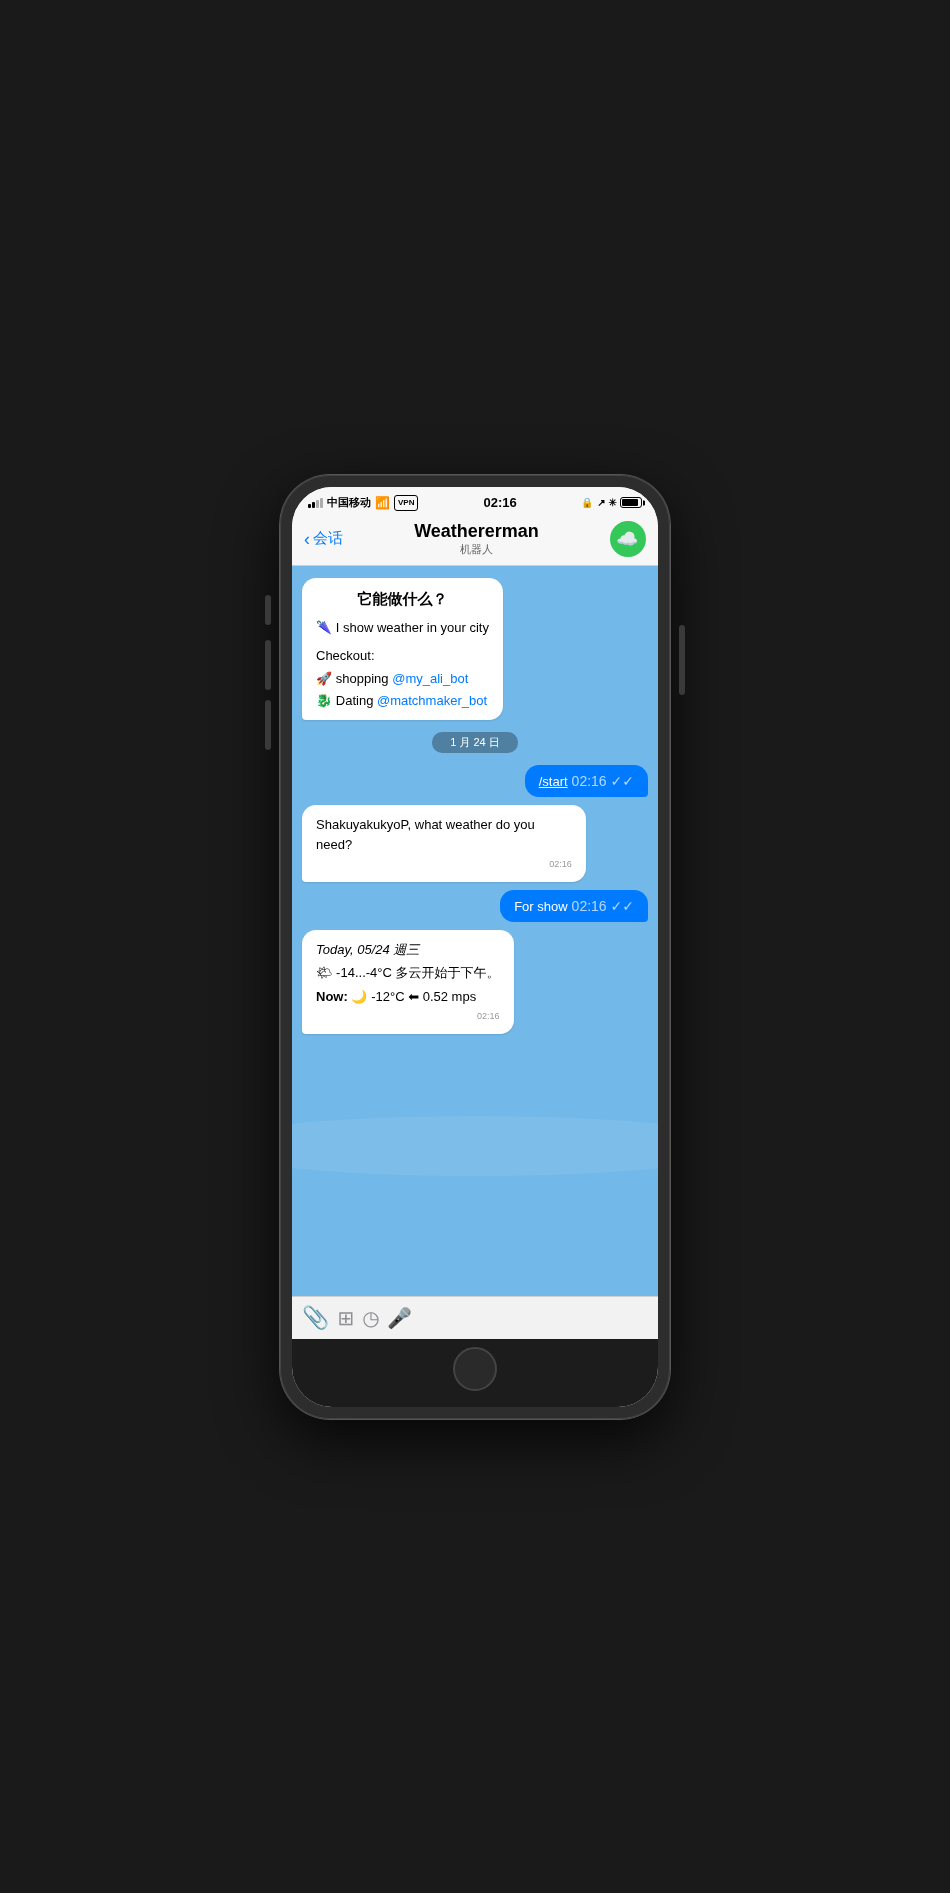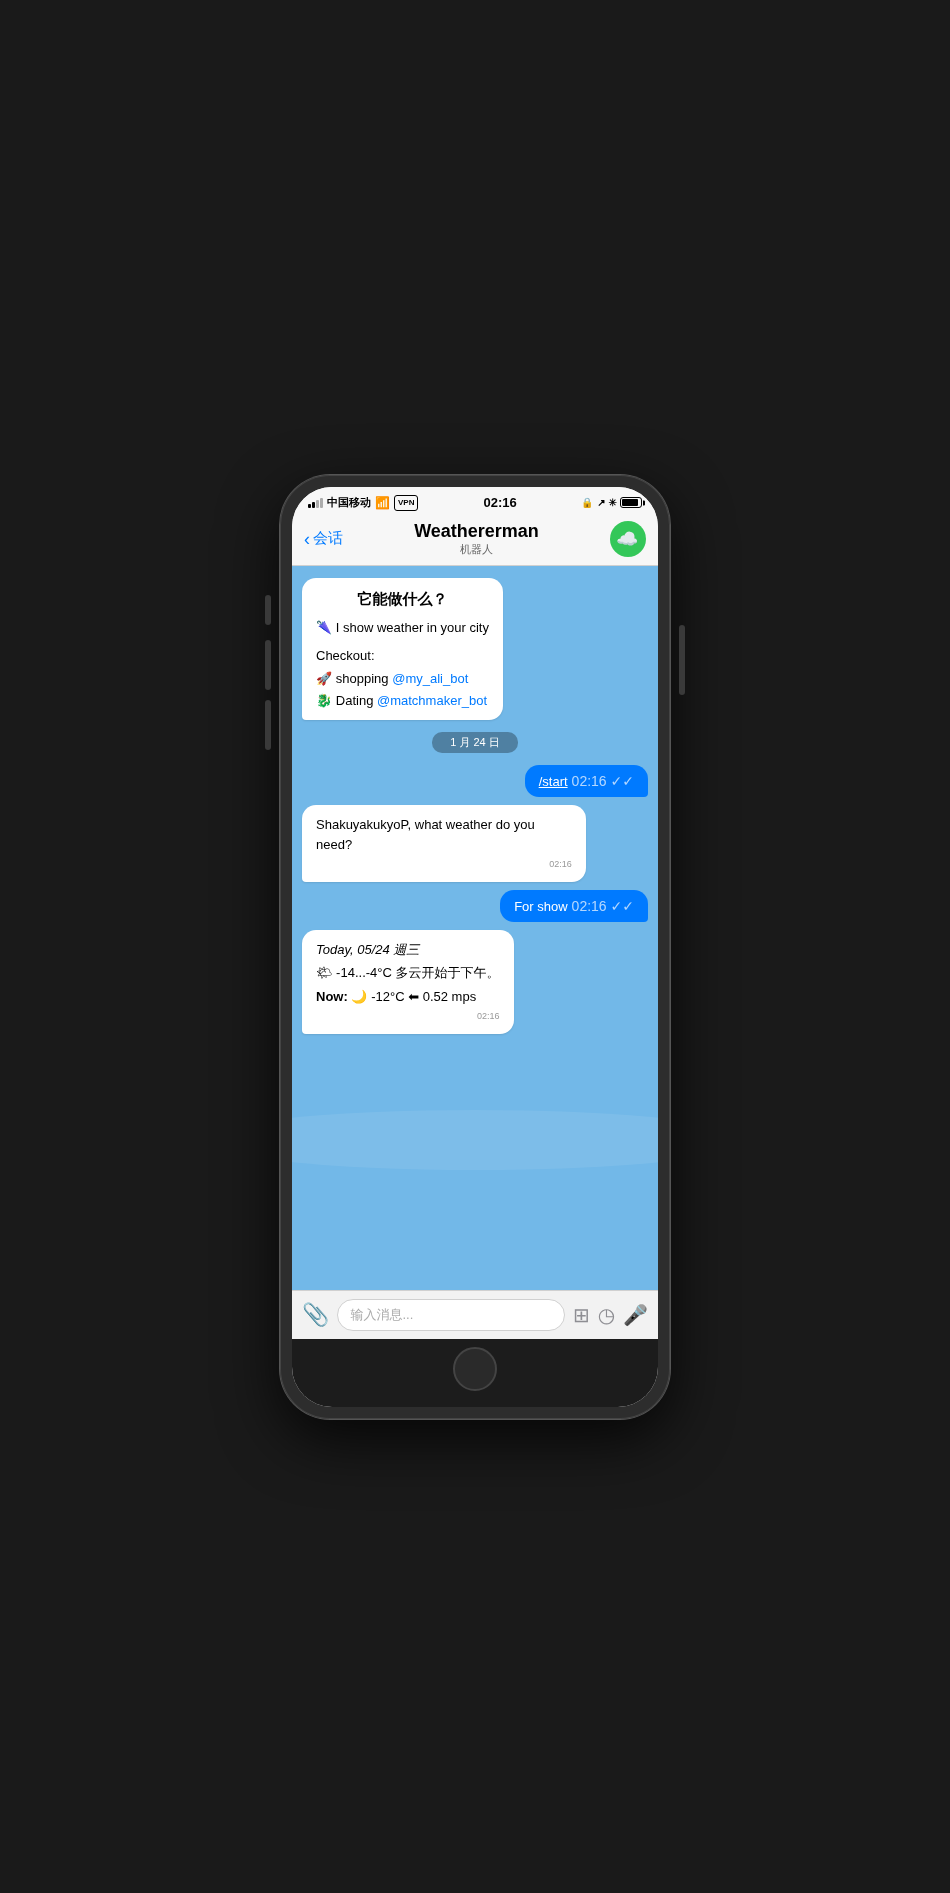--- a/index.html
+++ b/index.html
@@ -400,23 +400,20 @@
           <span class="bold-text">Now: </span><span>🌙 -12°C ⬅ 0.52 mps</span>
         </div>
         <div class="bot-time">02:16</div>
       </div>
 
     </div>
 
 
     <div class="input-bar">
       <span class="attach-btn">📎</span>
-      <div class="input-field">
-        <span style="color:#aaa;">输入消息...</span>
-      </div>
       <div class="input-icons">
         <span class="input-icon-btn">⊞</span>
         <span class="input-icon-btn">◷</span>
         <span class="input-icon-btn">🎤</span>
       </div>
     </div>
 
     <div class="home-btn-area">
       <div class="home-btn"></div>
     </div>

